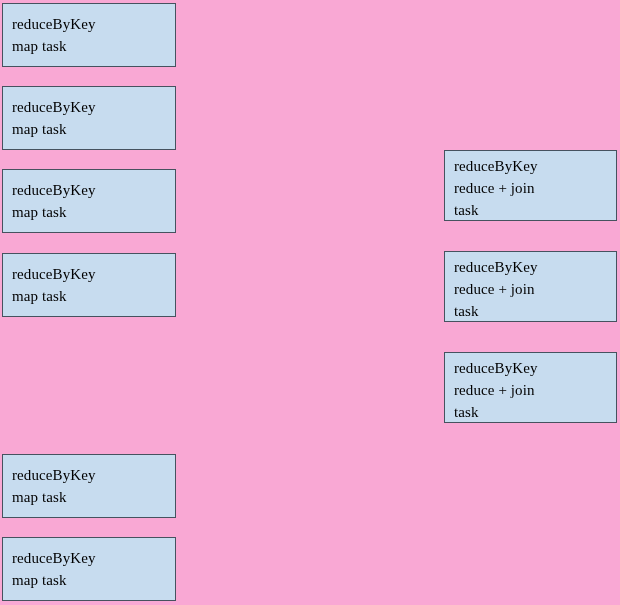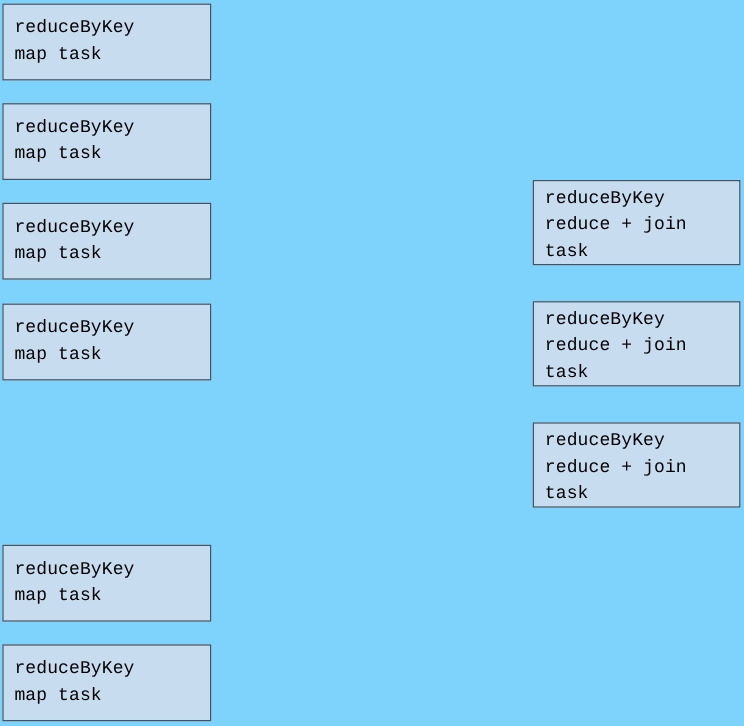--- a/index.html
+++ b/index.html
@@ -5,23 +5,23 @@
 <style>
   html, body {
     margin: 0;
     padding: 0;
     background: #000000;
   }
   #canvas {
     position: relative;
     width: 620px;
     height: 605px;
-    background: #7dd3fc;
+    background: #f9a8d4;
     overflow: hidden;
-    font-family: Liberation Mono, monospace;
+    font-family: Liberation Serif, serif;
   }
   .task-box {
     position: absolute;
     box-sizing: border-box;
     background: #c7dcef;
     border: 1px solid #46525f;
     overflow: visible;
   }
   .task-label {
     position: absolute;

